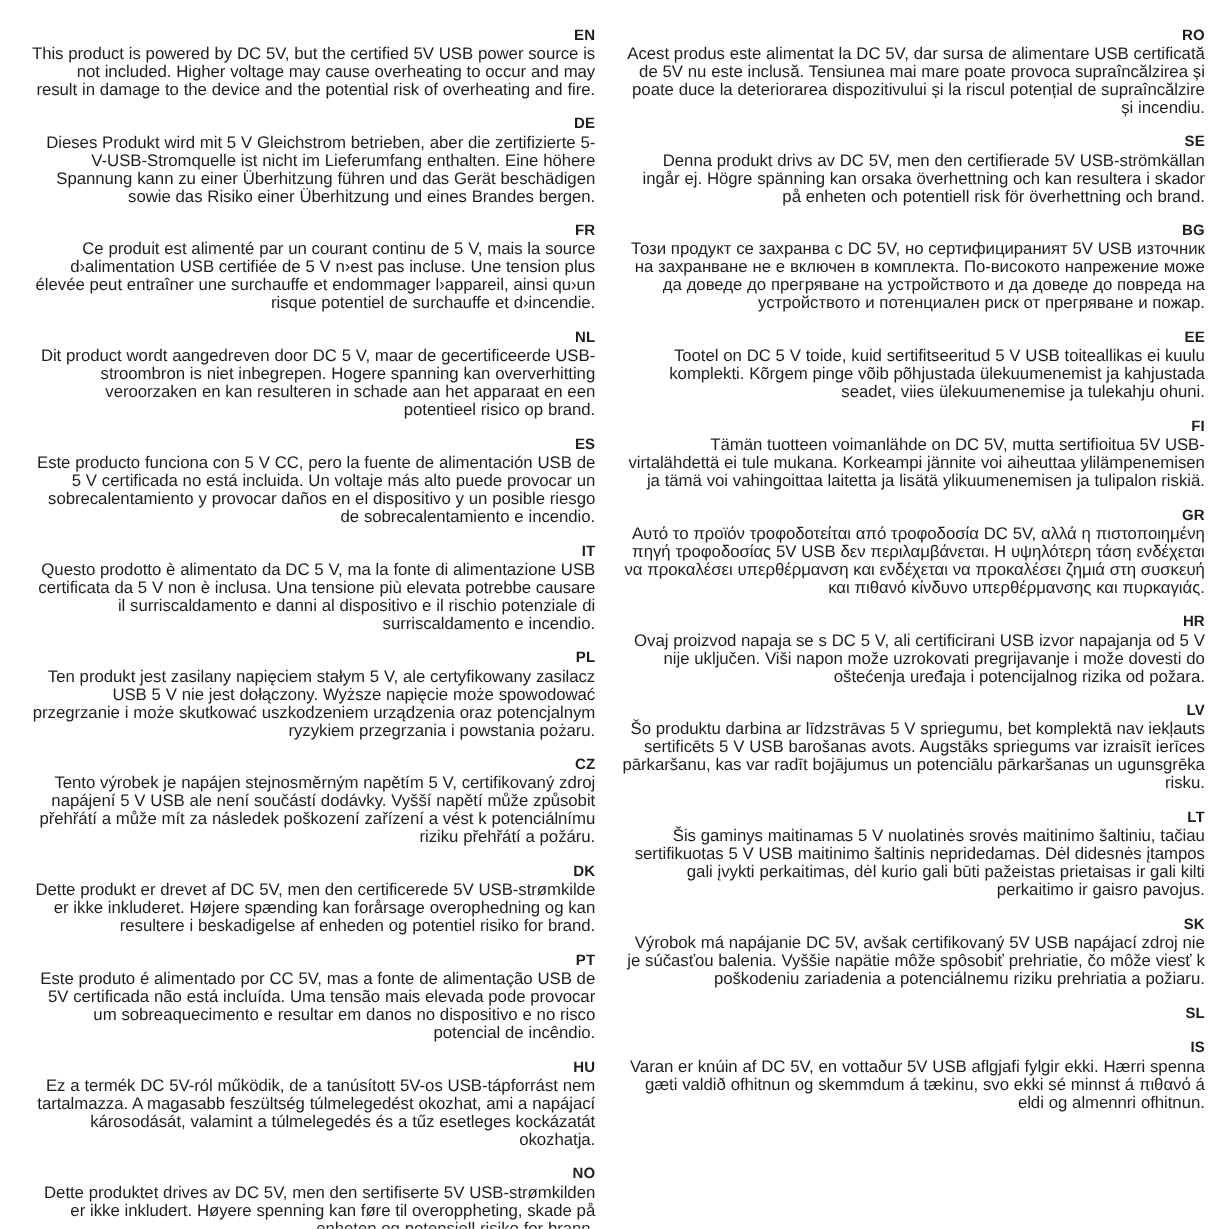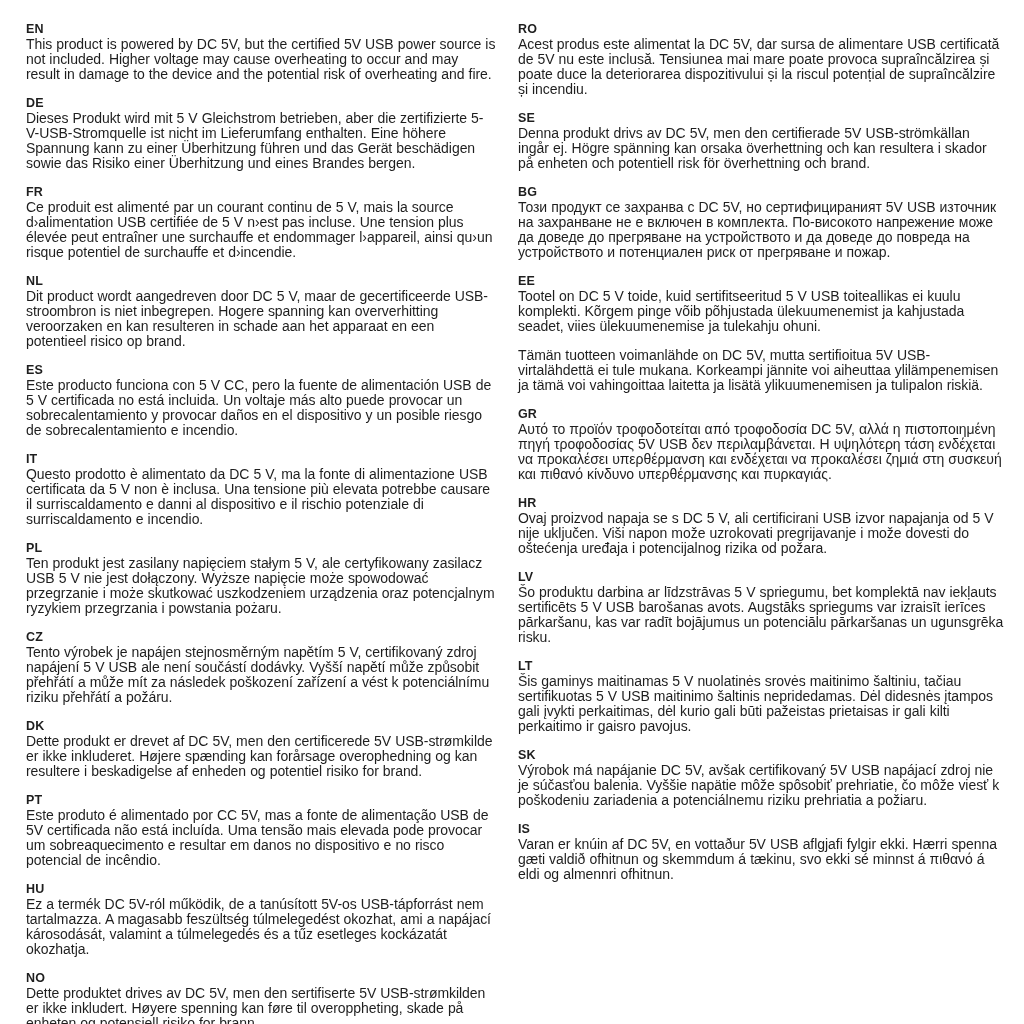--- a/index.html
+++ b/index.html
@@ -19,20 +19,21 @@
     box-sizing: border-box;
     width: 1024px;
     height: 1024px;
     padding: 22px 18px 0 26px;
     display: flex;
     gap: 22px;
     background: #ffffff;
   }
   .col {
     flex: 0 0 auto;
+    text-align: right;
   }
   .col-left  { width: 470px; }
   .col-right { width: 486px; }
   .lang-section {
     margin: 0 0 14px 0;
   }
   .lang-code {
     margin: 0;
     font-size: 12.5px;
     line-height: 15px;
@@ -114,20 +115,21 @@
     </section>
     <section class="lang-section">
       <h2 class="lang-code">BG</h2>
       <p class="lang-text">Този продукт се захранва с DC 5V, но сертифицираният 5V USB източник на захранване не е включен в комплекта. По-високото напрежение може да доведе до прегряване на устройството и да доведе до повреда на устройството и потенциален риск от прегряване и пожар.</p>
     </section>
     <section class="lang-section">
       <h2 class="lang-code">EE</h2>
       <p class="lang-text">Tootel on DC 5 V toide, kuid sertifitseeritud 5 V USB toiteallikas ei kuulu komplekti. Kõrgem pinge võib põhjustada ülekuumenemist ja kahjustada seadet, viies ülekuumenemise ja tulekahju ohuni.</p>
     </section>
     <section class="lang-section">
+      <h2 class="lang-code">FI</h2>
       <p class="lang-text">Tämän tuotteen voimanlähde on DC 5V, mutta sertifioitua 5V USB-virtalähdettä ei tule mukana. Korkeampi jännite voi aiheuttaa ylilämpenemisen ja tämä voi vahingoittaa laitetta ja lisätä ylikuumenemisen ja tulipalon riskiä.</p>
     </section>
     <section class="lang-section">
       <h2 class="lang-code">GR</h2>
       <p class="lang-text">Αυτό το προϊόν τροφοδοτείται από τροφοδοσία DC 5V, αλλά η πιστοποιημένη πηγή τροφοδοσίας 5V USB δεν περιλαμβάνεται. Η υψηλότερη τάση ενδέχεται να προκαλέσει υπερθέρμανση και ενδέχεται να προκαλέσει ζημιά στη συσκευή και πιθανό κίνδυνο υπερθέρμανσης και πυρκαγιάς.</p>
     </section>
     <section class="lang-section">
       <h2 class="lang-code">HR</h2>
       <p class="lang-text">Ovaj proizvod napaja se s DC 5 V, ali certificirani USB izvor napajanja od 5 V nije uključen. Viši napon može uzrokovati pregrijavanje i može dovesti do oštećenja uređaja i potencijalnog rizika od požara.</p>
     </section>
@@ -137,20 +139,21 @@
     </section>
     <section class="lang-section">
       <h2 class="lang-code">LT</h2>
       <p class="lang-text">Šis gaminys maitinamas 5 V nuolatinės srovės maitinimo šaltiniu, tačiau sertifikuotas 5 V USB maitinimo šaltinis nepridedamas. Dėl didesnės įtampos gali įvykti perkaitimas, dėl kurio gali būti pažeistas prietaisas ir gali kilti perkaitimo ir gaisro pavojus.</p>
     </section>
     <section class="lang-section">
       <h2 class="lang-code">SK</h2>
       <p class="lang-text">Výrobok má napájanie DC 5V, avšak certifikovaný 5V USB napájací zdroj nie je súčasťou balenia. Vyššie napätie môže spôsobiť prehriatie, čo môže viesť k poškodeniu zariadenia a potenciálnemu riziku prehriatia a požiaru.</p>
     </section>
     <section class="lang-section">
+      <h2 class="lang-code">SL</h2>
     </section>
     <section class="lang-section">
       <h2 class="lang-code">IS</h2>
       <p class="lang-text">Varan er knúin af DC 5V, en vottaður 5V USB aflgjafi fylgir ekki. Hærri spenna gæti valdið ofhitnun og skemmdum á tækinu, svo ekki sé minnst á πιθανό á eldi og almennri ofhitnun.</p>
     </section>
   </div>
 
 </div>
 
 </body></html>

